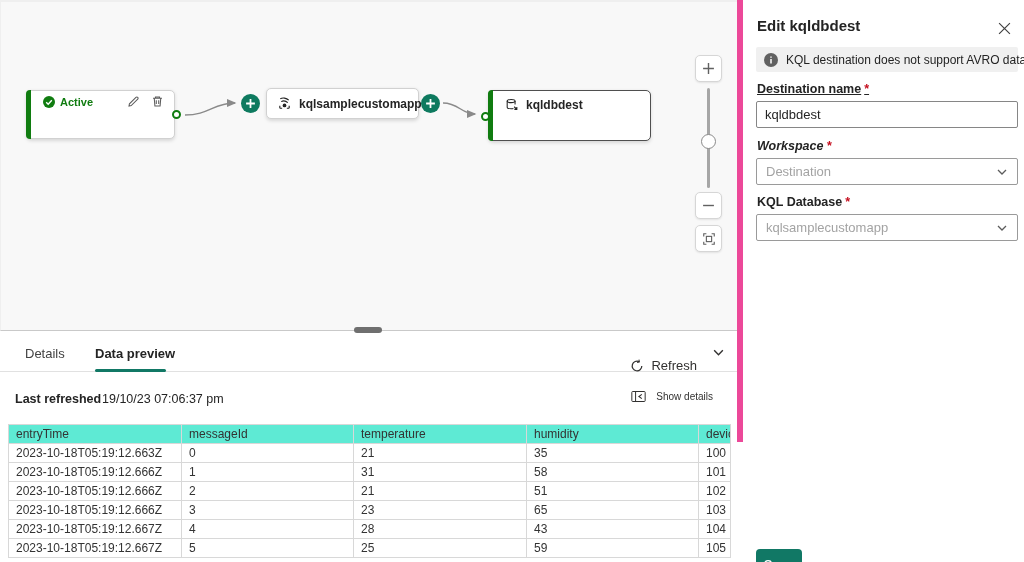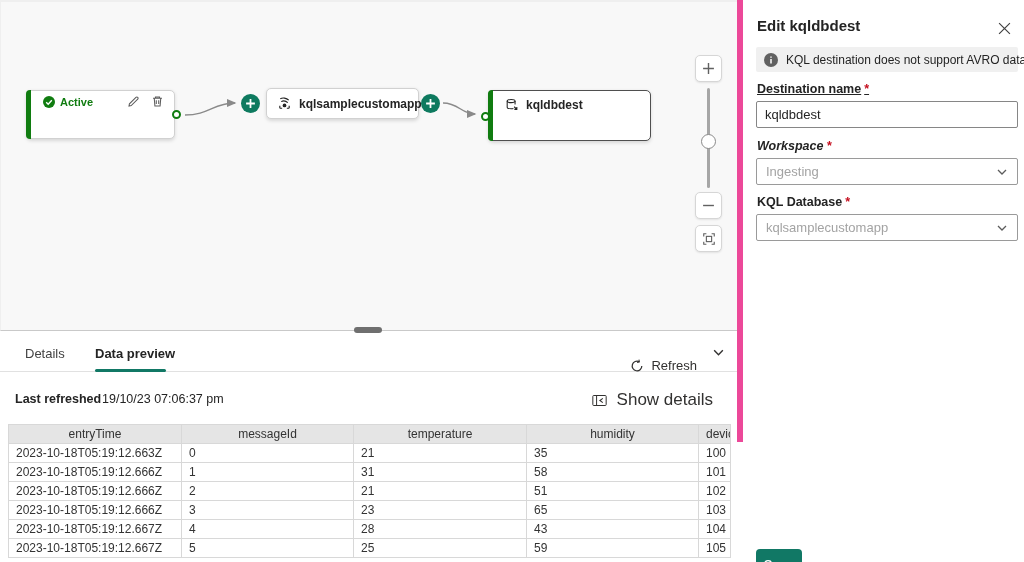--- a/index.html
+++ b/index.html
@@ -49,28 +49,28 @@
   .tab-underline { position:absolute; left:95px; top:37px; width:71px; height:3px;
                    background:#117865; border-radius:2px; }
   .refresh-group { position:absolute; right:40px; top:11px; display:flex; align-items:center;
                    gap:7px; font-size:13px; color:#323130; cursor:pointer;margin-top:15px; }
   .refresh-chevron { position:absolute; right:12px; top:14px; cursor:pointer; color:#323130; }
 
   .info-row { position:absolute; left:0; top:382px; width:737px; height:34px; background:#fff; }
   .last-refreshed-label { position:absolute; left:15px; top:10px; font-size:12.5px; font-weight:700; }
   .last-refreshed-value { position:absolute; left:102px; top:10px; font-size:12.5px; }
   .show-details { position:absolute; right:24px; top:8px; display:flex; align-items:center;
-                  gap:10px; font-size:17px; color:#323130; cursor:pointer; }
+                  gap:10px; font-size:10px; color:#323130; cursor:pointer; }
 
   table.preview { position:absolute; left:8px; top:424px; width:722px;
                   border-collapse:collapse; table-layout:fixed; }
   table.preview th, table.preview td { border:1px solid #d8d8d8; font-size:12px;
                   padding:2px 7px; height:17px; white-space:nowrap; overflow:hidden;
                   text-align:left; color:#333; font-weight:400; }
-  table.preview th { background:#e5e5e5;text-align:center; }
+  table.preview th { background:#5eead4; }
 
   
   .side-panel { position:absolute; left:737px; top:0; width:287px; height:442px;
                 background:#fff; border-left:6px solid #ec4899; }
   .panel-title { position:absolute; left:14px; top:17px; font-size:15px; font-weight:700; }
   .close-btn { position:absolute; right:10px; top:18px; width:20px; height:20px;
                display:flex; align-items:center; justify-content:center; cursor:pointer; color:#424242; }
   .banner { position:absolute; left:13px; top:47px; width:262px; height:25px; background:#f0f0f0;
             border-radius:2px; display:flex; align-items:center; gap:8px; padding:0 8px;
             font-size:12px; color:#242424; white-space:nowrap; }
@@ -310,21 +310,21 @@
 
     <div class="field-label" style="top:82px;text-decoration:underline;">
       <span>Destination name</span><span class="req">*</span>
     </div>
     <input class="text-input" style="top: 101px;" type="text" value="kqldbdest">
 
     <div class="field-label" style="top:139px;font-style:italic;">
       <span>Workspace</span><span class="req">*</span>
     </div>
     <div class="select" style="top:158px;">
-      <span>Ingesting</span>
+      <span>Destination</span>
       <span class="chev">
         <svg width="12" height="12" viewBox="0 0 12 12" fill="none" stroke="#5c5c5c" stroke-width="1.3">
             <path d="M2 4 L6 8 L10 4"></path>
           </svg>
       </span>
     </div>
 
     <div class="field-label" style="top:195px;">
       <span>KQL Database</span><span class="req">*</span>
     </div>

